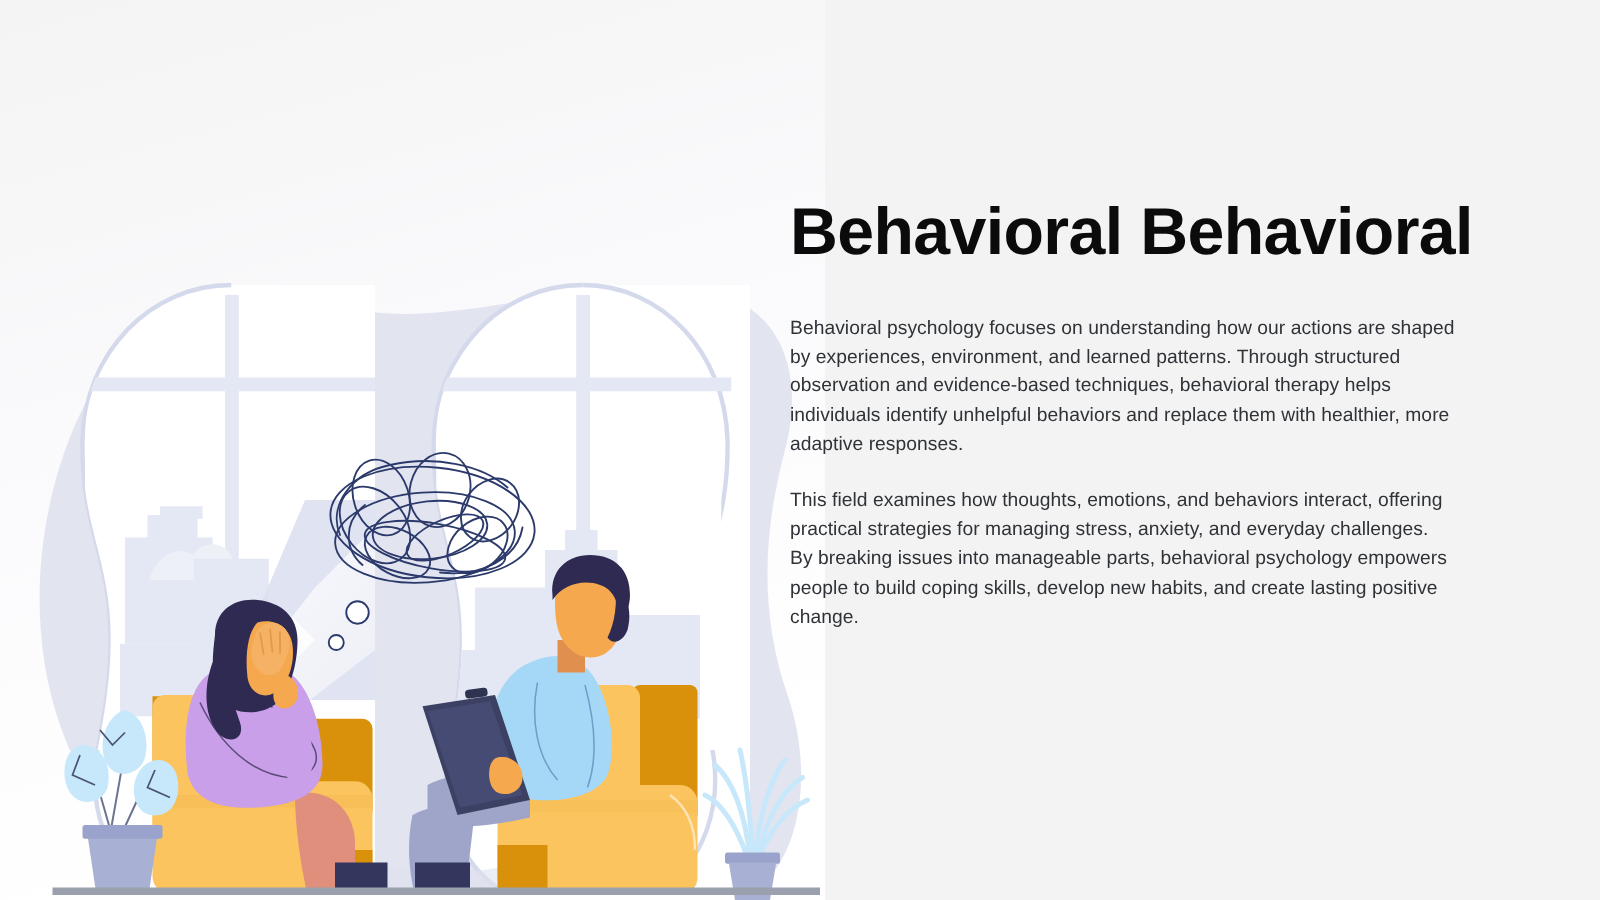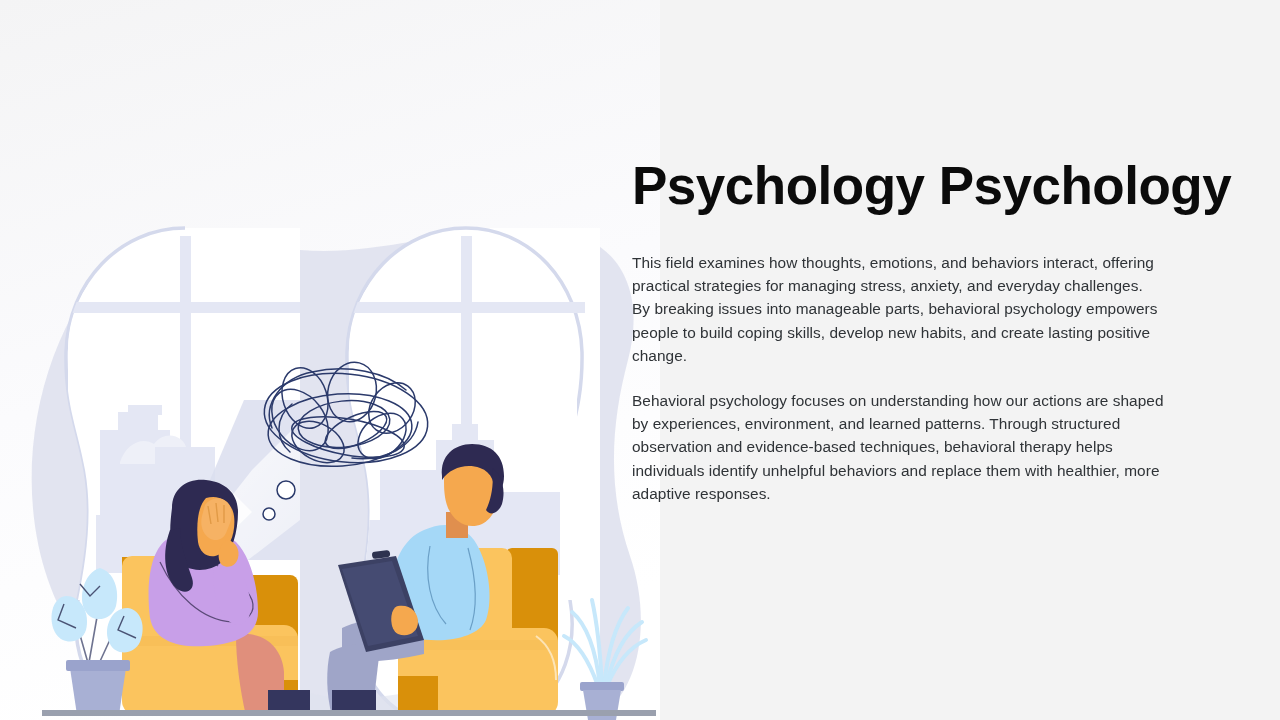--- a/index.html
+++ b/index.html
@@ -291,22 +291,22 @@
         </g>
 
         <rect x="42" y="710" width="614" height="6" fill="#9aa0ae"></rect>
 
       </g>
     </svg>
   </div>
 
   <div class="content">
 
-    <h1 class="page-title">Psychology Psychology</h1>
+    <h1 class="page-title">Behavioral Behavioral</h1>
 
     <div class="body-copy">
+      <p class="paragraph">Behavioral psychology focuses on understanding how our actions are shaped by experiences, environment, and learned patterns. Through structured observation and evidence-based techniques, behavioral therapy helps individuals identify unhelpful behaviors and replace them with healthier, more adaptive responses.</p>
       <p class="paragraph">This field examines how thoughts, emotions, and behaviors interact, offering practical strategies for managing stress, anxiety, and everyday challenges. By breaking issues into manageable parts, behavioral psychology empowers people to build coping skills, develop new habits, and create lasting positive change.</p>
-      <p class="paragraph">Behavioral psychology focuses on understanding how our actions are shaped by experiences, environment, and learned patterns. Through structured observation and evidence-based techniques, behavioral therapy helps individuals identify unhelpful behaviors and replace them with healthier, more adaptive responses.</p>
     </div>
 
   </div>
 
 </div>
 
 </body></html>

